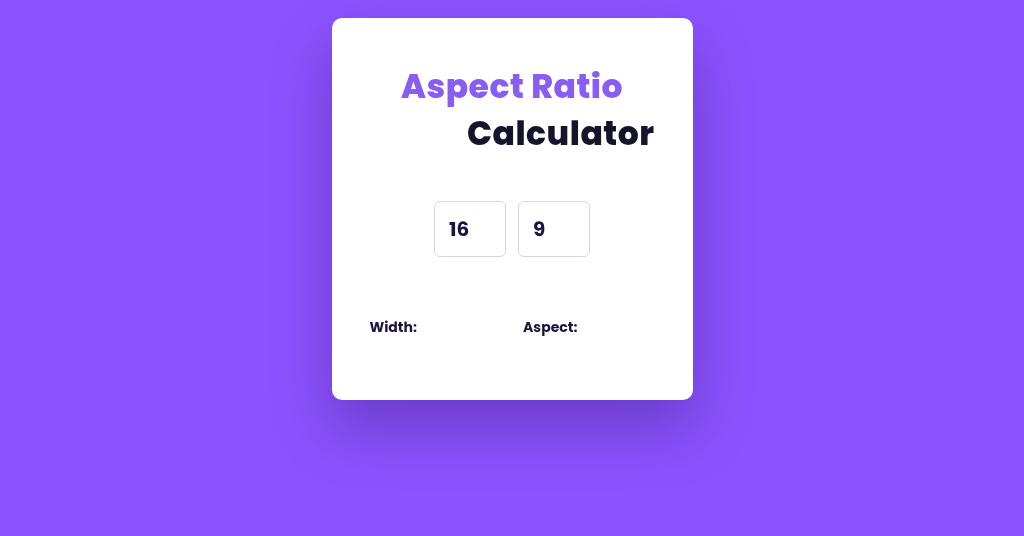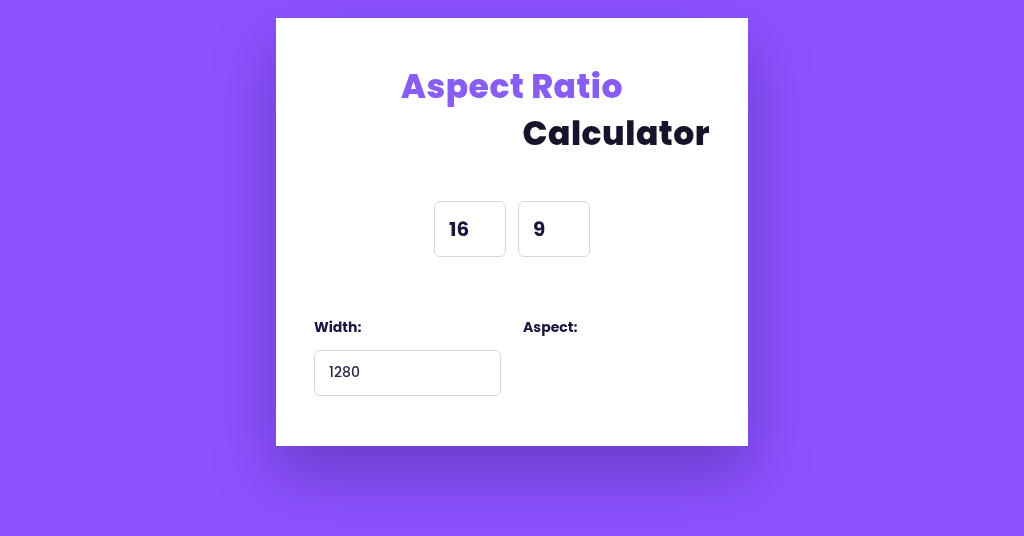--- a/index.html
+++ b/index.html
@@ -6,23 +6,23 @@
   html, body { width: 1024px; height: 536px; }
   body {
     background: #8c52ff;
     font-family: "Poppins", "Segoe UI", Tahoma, sans-serif;
     display: flex;
     justify-content: center;
     align-items: flex-start;
     overflow: hidden;
   }
   .card {
-    width: 472px;
+    width: 361px;
     background: #ffffff;
-    border-radius: 0;
+    border-radius: 10px;
     margin-top: 18px;
     padding: 48px 38px 50px 38px;
     box-shadow: 0 28px 60px rgba(20, 0, 60, 0.28);
   }
   .title {
     text-align: center;
     font-weight: 800;
     line-height: 1.25;
     margin-bottom: 46px;
   }
@@ -54,20 +54,21 @@
     font-size: 20px;
     font-weight: 700;
     color: #1d1440;
     padding: 0 14px;
     font-family: inherit;
     outline: none;
   }
   .dim-row {
     display: flex;
     gap: 22px;
+    align-items: flex-end;
   }
   .dim-col {
     flex: 1;
     display: flex;
     flex-direction: column;
   }
   .dim-label {
     font-size: 14px;
     font-weight: 700;
     color: #1d1440;
@@ -100,20 +101,19 @@
   </h1>
 
   <div class="ratio-row">
     <input type="number" class="ratio-input" value="16" style="">
     <input type="number" class="ratio-input" value="9" style="">
   </div>
 
   <div class="dim-row">
     <div class="dim-col">
       <label class="dim-label">Width:</label>
-      <input type="number" class="dim-input" value="1280" style="">
     </div>
     <div class="dim-col">
       <label class="dim-label">Aspect:</label>
     </div>
   </div>
 
 </div>
 
 </body></html>

